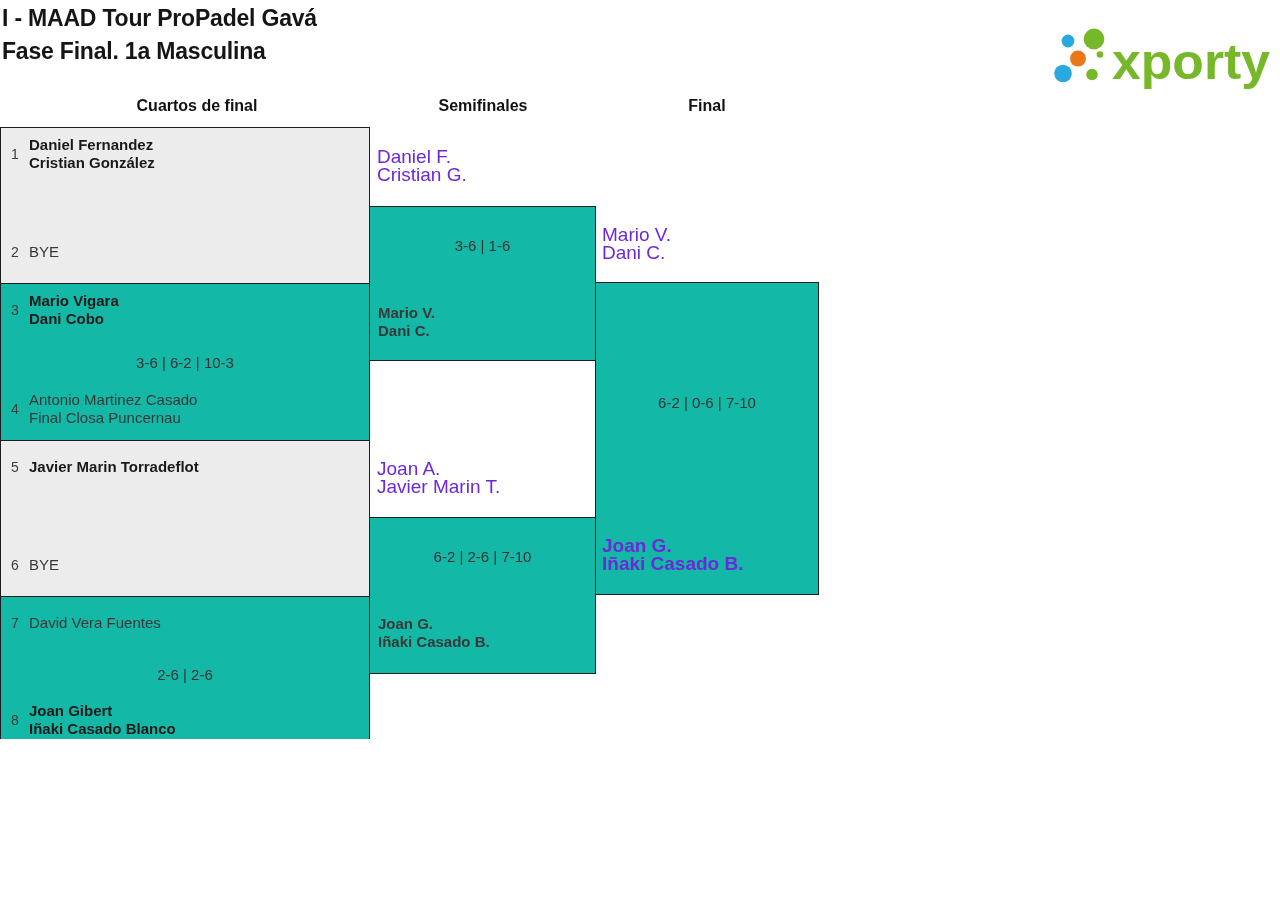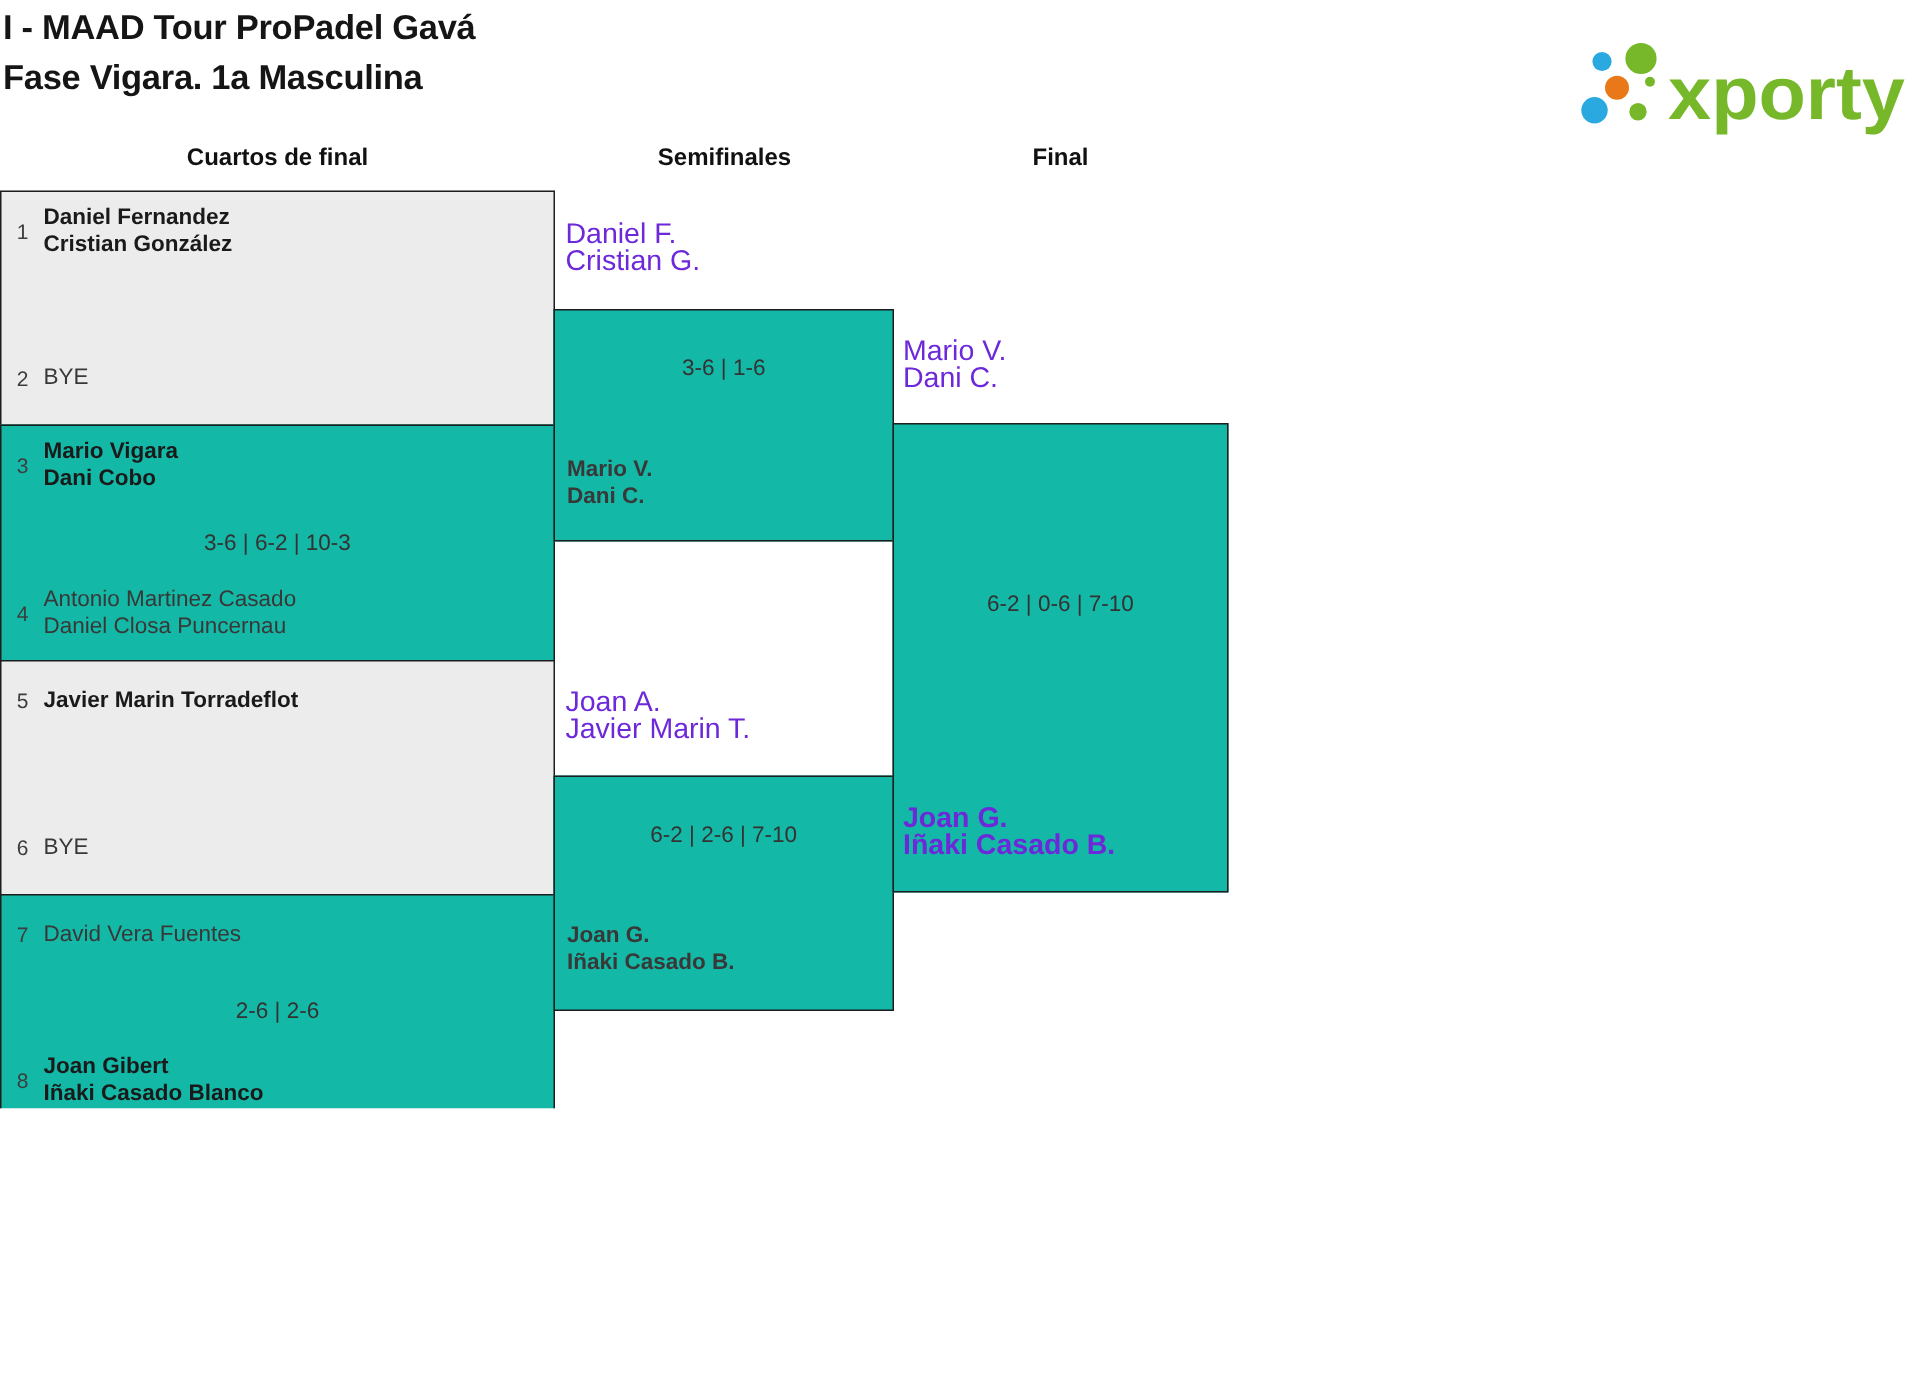--- a/index.html
+++ b/index.html
@@ -12,21 +12,21 @@
     position:absolute;left:2px;top:2px;
     font-size:23px;font-weight:700;line-height:33px;
     color:#151515;letter-spacing:-0.2px;
   }
   .logo{position:absolute;left:1042px;top:1px;width:230px;height:70px;display:block;cursor:pointer;margin-top:21px;}
   
   .round-header{
     position:absolute;top:97px;height:20px;
     font-size:16px;font-weight:700;color:#111;text-align:center;
   }
-  .rh-qf{left:0;width:370px;}
+  .rh-qf{left:12px;width:370px;}
   .rh-sf{left:370px;width:226px;}
   .rh-final{left:595px;width:224px;}
   
   .match{
     position:absolute;background:#14b8a6;border:1px solid #1d1d1d;box-sizing:border-box;
   }
   .match.grey{background:#ececec;}
   .qf{left:0;width:370px;}
   .sf{left:369px;width:227px;}
   .final-box{left:595px;width:224px;}
@@ -48,21 +48,21 @@
   
   .label{position:absolute;font-size:19px;line-height:18px;color:#6d28d9;}
 </style>
 </head>
 <body>
 
 <div class="page">
 
   <div class="title-block">
     <div>I - MAAD Tour ProPadel Gavá</div>
-    <div>Fase Vigara. 1a Masculina</div>
+    <div>Fase Final. 1a Masculina</div>
   </div>
 
   <a class="logo">
     <svg viewBox="0 0 230 70" width="230" height="70">
       <circle cx="26" cy="19" r="6.4" fill="#2aa9e0"></circle>
       <circle cx="52" cy="17" r="10.4" fill="#77b82b"></circle>
       <circle cx="58" cy="32.5" r="3.3" fill="#77b82b"></circle>
       <circle cx="36" cy="36.5" r="8" fill="#e87818"></circle>
       <circle cx="21" cy="51.5" r="8.8" fill="#2aa9e0"></circle>
       <circle cx="50" cy="52.5" r="5.8" fill="#77b82b"></circle>
@@ -96,21 +96,21 @@
       <div class="names winner">
         <div>Mario Vigara</div>
         <div>Dani Cobo</div>
       </div>
     </div>
     <div class="score qf-score">3-6 | 6-2 | 10-3</div>
     <div class="team t-bottom">
       <div class="seed">4</div>
       <div class="names">
         <div>Antonio Martinez Casado</div>
-        <div>Daniel Closa Puncernau</div>
+        <div>Final Closa Puncernau</div>
       </div>
     </div>
   </div>
 
   <div class="match qf grey" style="top:440px;height:157px;">
     <div class="team t-top">
       <div class="seed">5</div>
       <div class="names winner">
         <div>Javier Marin Torradeflot</div>
       </div>

